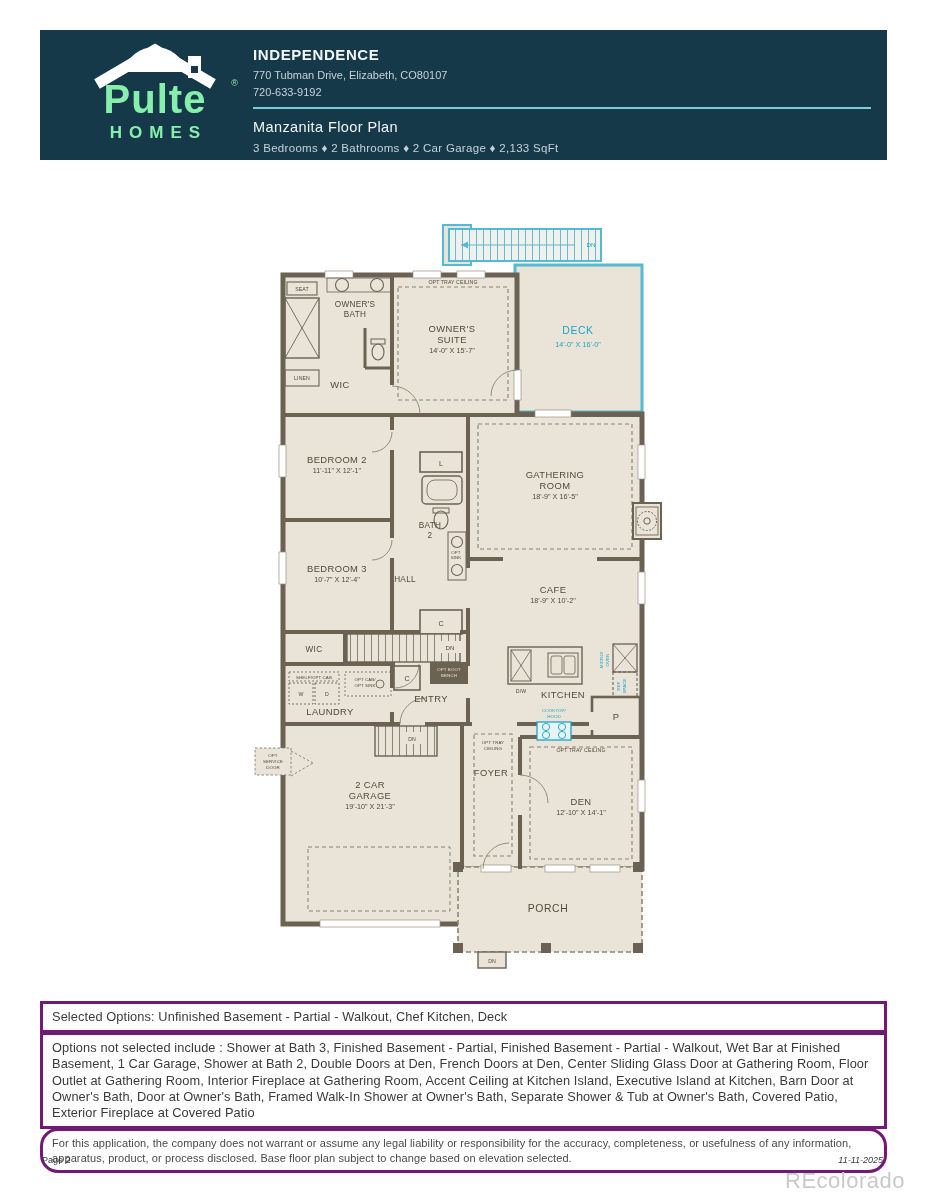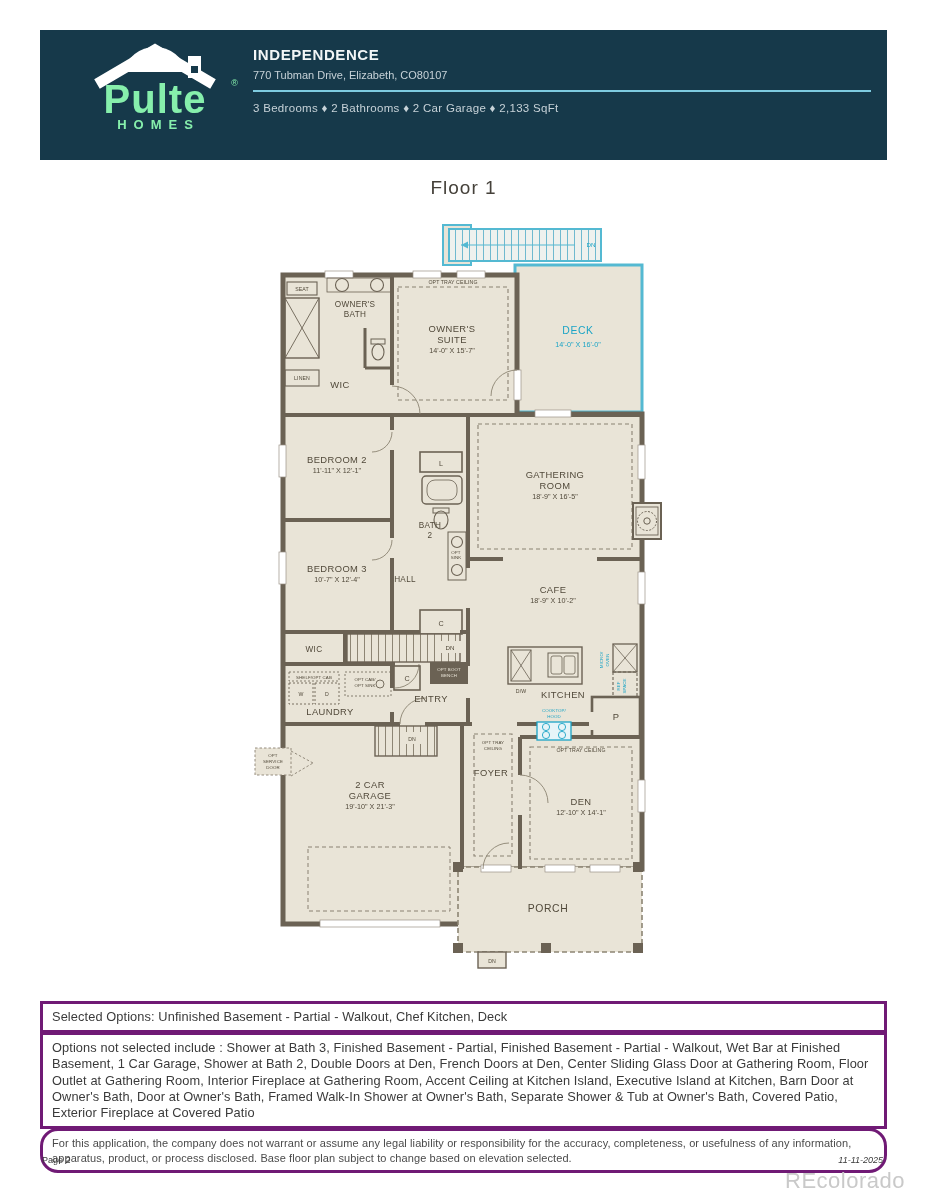--- a/index.html
+++ b/index.html
@@ -4,21 +4,21 @@
 <style>
   html,body{margin:0;padding:0;background:#fff;}
   body{font-family:"Liberation Sans",sans-serif;}
   .page{position:relative;width:927px;height:1200px;background:#ffffff;overflow:hidden;}
 
   
   .header{position:absolute;left:40px;top:30px;width:847px;height:130px;background:#16394a;}
   .logo{position:absolute;left:30px;top:8px;width:170px;height:116px;color:#86efac;text-align:center;}
   .logo-art{display:block;margin:0 auto;}
   .logo-pulte{font-size:40px;font-weight:bold;letter-spacing:1px;line-height:30px;margin-top:-6px;}
-  .logo-homes{font-size:13px;font-weight:bold;letter-spacing:7px;margin-top:3px;padding-left:7px;}
+  .logo-homes{font-size:17px;font-weight:bold;letter-spacing:7px;margin-top:9px;padding-left:7px;}
   .hdr-right{position:absolute;left:213px;top:16px;right:16px;color:#eef3f5;}
   .hdr-community{font-size:15px;font-weight:bold;letter-spacing:.6px;color:#f2f6f7;}
   .hdr-address{font-size:11px;color:#c7d2d8;margin-top:6px;}
   .hdr-phone{font-size:11px;color:#c7d2d8;margin-top:5px;}
   .hdr-divider{height:2px;background:#7ecbe0;margin:9px 0 10px 0;}
   .hdr-plan{font-size:14.5px;color:#f2f6f7;letter-spacing:.4px;}
   .hdr-specs{font-size:11.5px;color:#c7d2d8;margin-top:7px;letter-spacing:.3px;}
 
   
   .floor-title{position:absolute;left:0;top:177px;width:100%;text-align:center;
@@ -60,26 +60,27 @@
         <rect x="103" y="18" width="13" height="22" fill="#ffffff"></rect>
         <rect x="106" y="28" width="7" height="7" fill="#16394a"></rect>
       </svg>
       <div class="logo-pulte">Pulte</div>
       <div class="logo-homes">HOMES</div>
       <div style="position:absolute;right:2px;top:40px;font-size:9px;">®</div>
     </div>
     <div class="hdr-right">
       <div class="hdr-community">INDEPENDENCE</div>
       <div class="hdr-address">770 Tubman Drive, Elizabeth, CO80107</div>
+      <div class="hdr-phone">720-633-9192</div>
       <div class="hdr-divider"></div>
+      <div class="hdr-plan">Manzanita Floor Plan</div>
       <div class="hdr-specs">3 Bedrooms ♦ 2 Bathrooms ♦ 2 Car Garage ♦ 2,133 SqFt</div>
     </div>
   </div>
 
-  <div class="floor-title">Floor 1</div>
 
   <div class="plan-wrap">
   <svg width="430" height="760" viewBox="0 0 430 760">
     <defs>
       <pattern id="hatch" width="7" height="8" patternUnits="userSpaceOnUse">
         <rect width="7" height="8" fill="#e9e4d7"></rect>
         <line x1="0.5" y1="0" x2="0.5" y2="8" stroke="#8d8574" stroke-width="1"></line>
       </pattern>
       <pattern id="hatchb" width="7" height="8" patternUnits="userSpaceOnUse">
         <rect width="7" height="8" fill="#eef1ee"></rect>

